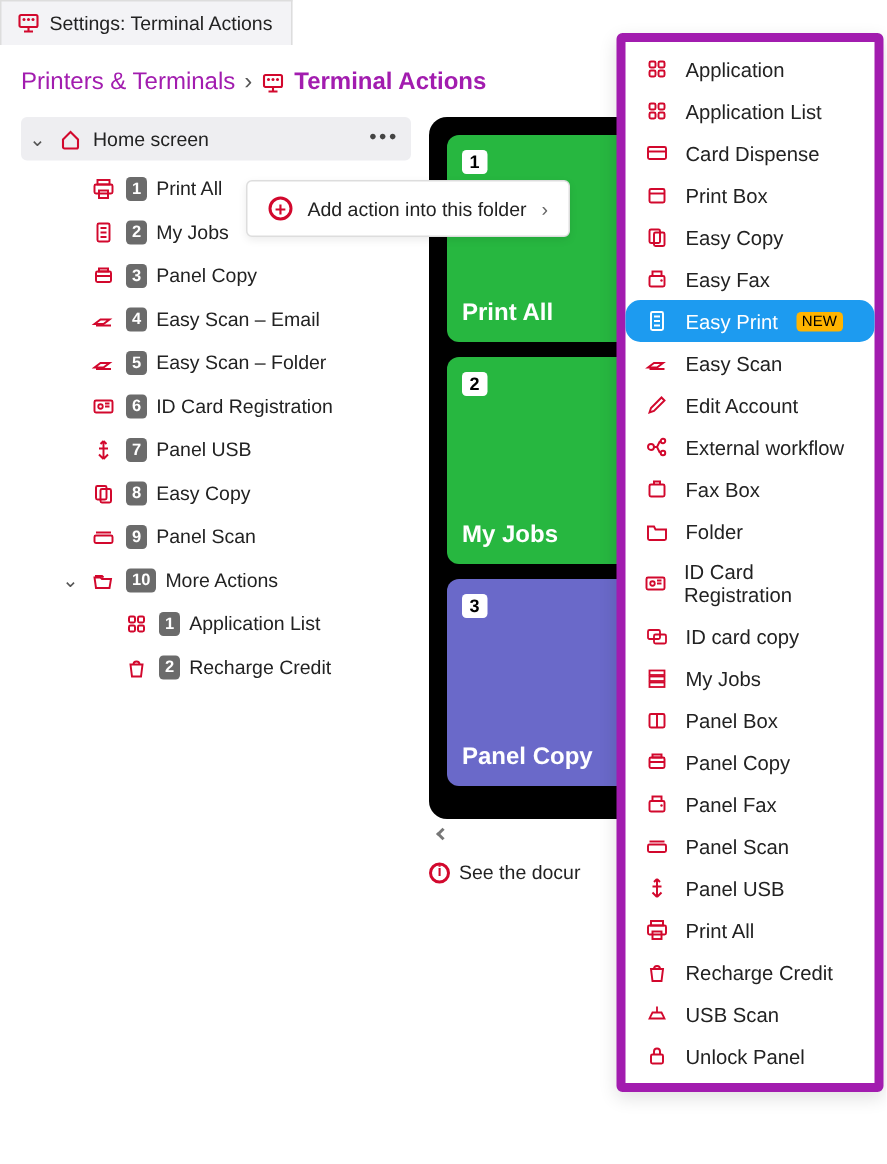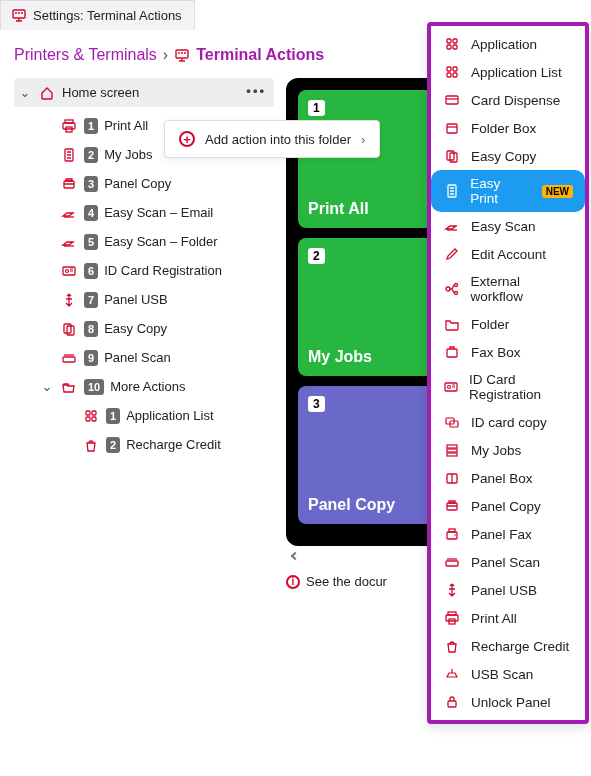--- a/index.html
+++ b/index.html
@@ -42,25 +42,25 @@
   .scroll-left { width:6px;height:6px;border-left:2px solid #777;border-bottom:2px solid #777; transform:rotate(45deg);}
   .docline { display:flex; align-items:center; gap:6px; margin-top:14px; font-size:13px; color:#222;}
   .info-circle { width:14px; height:14px; border:2px solid #d2082d; border-radius:50%; display:inline-flex; align-items:center; justify-content:center; font-size:10px; color:#d2082d; font-weight:700;}
 
   
   .add-action-row { position:absolute; top:120px; left:164px; display:flex; align-items:center; gap:10px; background:#fff; border:1px solid #ddd; border-radius:4px; padding:10px 14px; box-shadow:0 2px 6px rgba(0,0,0,.08); z-index:5; }
   .plus-circle { width:16px;height:16px;border:2px solid #d2082d;border-radius:50%; display:inline-flex; align-items:center; justify-content:center; color:#d2082d; font-weight:700; font-size:13px;}
   .add-chev { color:#666; }
 
   
-  .menu { position:absolute; top:22px; right:2px; width:162px; background:#fff; border:4px solid #a21caf; border-radius:4px; box-shadow:0 4px 12px rgba(0,0,0,.12); padding:4px 0; z-index:10; }
+  .menu { position:absolute; top:22px; right:2px; width:178px; background:#fff; border:6px solid #a21caf; border-radius:4px; box-shadow:0 4px 12px rgba(0,0,0,.12); padding:4px 0; z-index:10; }
   .menu-item { display:flex; align-items:center; gap:10px; padding:6px 12px; font-size:13.5px; cursor:pointer; }
   .menu-item .m-icon { width:18px; display:inline-flex; justify-content:center;}
   .menu-item.selected { background:#1d9bf0; color:#fff;border-radius:10px; }
-  .menu-item .new-badge { background:#ffb400; color:#000; font-size:10px; font-weight:700; padding:1px 4px; border-radius:3px; margin-left:2px;}
+  .menu-item .new-badge { background:#ffb400; color:#000; font-size:10px; font-weight:400; padding:1px 4px; border-radius:3px; margin-left:2px;}
 
   svg { display:block; }
 </style>
 </head>
 <body>
 
 
 
 
 <svg width="0" height="0" style="position:absolute">
@@ -399,29 +399,37 @@
         </svg>
       </span>
        <span>Card Dispense</span>
      </div>
     <div class="menu-item ">
        <span class="m-icon">
         <svg width="16" height="16" style="color:#d2082d">
           <use href="#i-box"></use>
         </svg>
       </span>
-       <span>Folder Box</span>
+       <span>Print Box</span>
      </div>
     <div class="menu-item ">
        <span class="m-icon">
         <svg width="16" height="16" style="color:#d2082d">
           <use href="#i-copy"></use>
         </svg>
       </span>
        <span>Easy Copy</span>
+     </div>
+    <div class="menu-item ">
+       <span class="m-icon">
+        <svg width="16" height="16" style="color:#d2082d">
+          <use href="#i-fax"></use>
+        </svg>
+      </span>
+       <span>Easy Fax</span>
      </div>
     <div class="menu-item selected">
        <span class="m-icon">
         <svg width="16" height="16" style="color:#fff">
           <use href="#i-doc"></use>
         </svg>
       </span>
        <span>Easy Print</span>
       <span class="new-badge">NEW</span>
      </div>
@@ -445,36 +453,36 @@
        <span class="m-icon">
         <svg width="16" height="16" style="color:#d2082d">
           <use href="#i-flow"></use>
         </svg>
       </span>
        <span>External workflow</span>
      </div>
     <div class="menu-item ">
        <span class="m-icon">
         <svg width="16" height="16" style="color:#d2082d">
+          <use href="#i-faxbox"></use>
+        </svg>
+      </span>
+       <span>Fax Box</span>
+     </div>
+    <div class="menu-item ">
+       <span class="m-icon">
+        <svg width="16" height="16" style="color:#d2082d">
           <use href="#i-folder"></use>
         </svg>
       </span>
        <span>Folder</span>
      </div>
     <div class="menu-item ">
        <span class="m-icon">
         <svg width="16" height="16" style="color:#d2082d">
-          <use href="#i-faxbox"></use>
-        </svg>
-      </span>
-       <span>Fax Box</span>
-     </div>
-    <div class="menu-item ">
-       <span class="m-icon">
-        <svg width="16" height="16" style="color:#d2082d">
           <use href="#i-idcard"></use>
         </svg>
       </span>
        <span>ID Card Registration</span>
      </div>
     <div class="menu-item ">
        <span class="m-icon">
         <svg width="16" height="16" style="color:#d2082d">
           <use href="#i-idcopy"></use>
         </svg>

